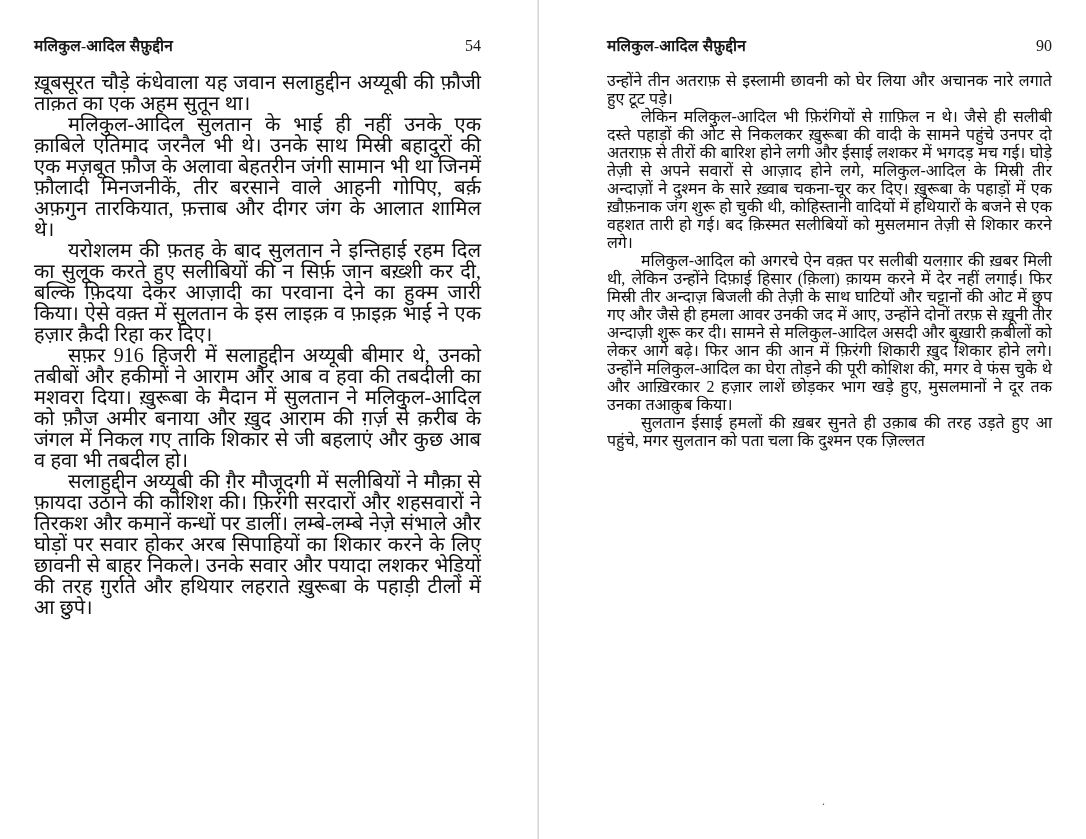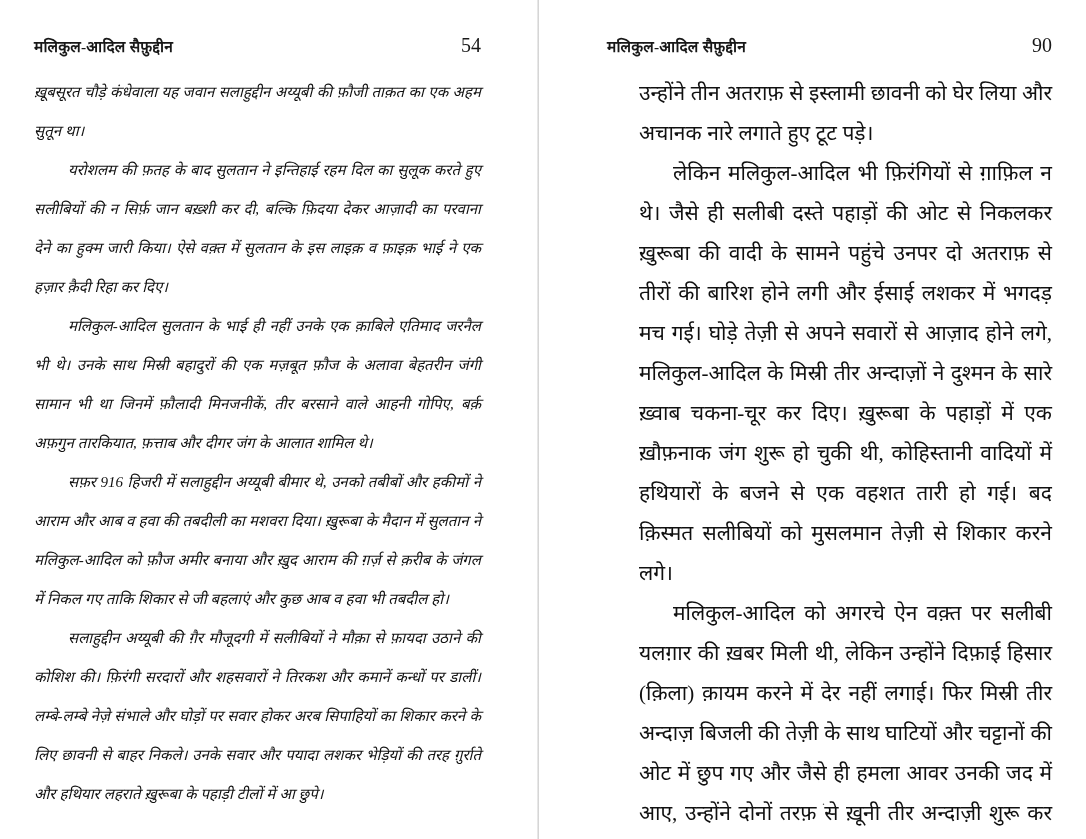--- a/index.html
+++ b/index.html
@@ -57,49 +57,47 @@
     padding-bottom: 2px;
   }
   .running-title {
     font-size: 15.5px;
     font-weight: 700;
     letter-spacing: 0.2px;
     color: #181818;
     font-family: "Liberation Serif", serif;
   }
   .folio {
-    font-size: 20px;
+    font-size: 16px;
     color: #181818;
     font-family: "Liberation Serif", serif;
   }
   .body-text p {
     margin: 0 0 0 0;
     font-size: 16.6px;
     line-height: 31.3px;
     text-align: justify;
     text-justify: inter-word;
     color: #101010;
     font-family: "Liberation Serif", serif;
     word-spacing: 0.3px;
   }
   .body-text p + p {
     margin-top: 0px;
   }
   .body-text p.indent {
     text-indent: 34px;
   }
   .page-left .body-text p {
-    font-size: 15px;
-    line-height: 39px;
-    font-style: italic;
+    font-size: 20px;
+    line-height: 21px;
   }
   .page-right .body-text p {
-    font-size: 21px;
-    line-height: 40px;
-    margin-left: 32px;
+    font-size: 16px;
+    line-height: 18px;
   }
   .footer-mark {
     position: absolute;
     bottom: 30px;
     left: 50%;
     transform: translateX(-50%);
     font-size: 12px;
     color: #555;
   }
   .page-edge-shadow-left {
@@ -116,36 +114,37 @@
 
 <div class="book">
 
   <div class="page page-left">
     <div class="page-header">
       <div class="running-title">मलिकुल-आदिल सैफ़ुद्दीन</div>
       <div class="folio">54</div>
     </div>
     <div class="body-text">
       <p>ख़ूबसूरत चौड़े कंधेवाला यह जवान सलाहुद्दीन अय्यूबी की फ़ौजी ताक़त का एक अहम सुतून था।</p>
+      <p class="indent">मलिकुल-आदिल सुलतान के भाई ही नहीं उनके एक क़ाबिले एतिमाद जरनैल भी थे। उनके साथ मिस्री बहादुरों की एक मज़बूत फ़ौज के अलावा बेहतरीन जंगी सामान भी था जिनमें फ़ौलादी मिनजनीकें, तीर बरसाने वाले आहनी गोपिए, बर्क़ अफ़गुन तारकियात, फ़त्ताब और दीगर जंग के आलात शामिल थे।</p>
       <p class="indent">यरोशलम की फ़तह के बाद सुलतान ने इन्तिहाई रहम दिल का सुलूक करते हुए सलीबियों की न सिर्फ़ जान बख़्शी कर दी, बल्कि फ़िदया देकर आज़ादी का परवाना देने का हुक्म जारी किया। ऐसे वक़्त में सुलतान के इस लाइक़ व फ़ाइक़ भाई ने एक हज़ार क़ैदी रिहा कर दिए।</p>
-      <p class="indent">मलिकुल-आदिल सुलतान के भाई ही नहीं उनके एक क़ाबिले एतिमाद जरनैल भी थे। उनके साथ मिस्री बहादुरों की एक मज़बूत फ़ौज के अलावा बेहतरीन जंगी सामान भी था जिनमें फ़ौलादी मिनजनीकें, तीर बरसाने वाले आहनी गोपिए, बर्क़ अफ़गुन तारकियात, फ़त्ताब और दीगर जंग के आलात शामिल थे।</p>
       <p class="indent">सफ़र 916 हिजरी में सलाहुद्दीन अय्यूबी बीमार थे, उनको तबीबों और हकीमों ने आराम और आब व हवा की तबदीली का मशवरा दिया। ख़ुरूबा के मैदान में सुलतान ने मलिकुल-आदिल को फ़ौज अमीर बनाया और ख़ुद आराम की ग़र्ज़ से क़रीब के जंगल में निकल गए ताकि शिकार से जी बहलाएं और कुछ आब व हवा भी तबदील हो।</p>
       <p class="indent">सलाहुद्दीन अय्यूबी की ग़ैर मौजूदगी में सलीबियों ने मौक़ा से फ़ायदा उठाने की कोशिश की। फ़िरंगी सरदारों और शहसवारों ने तिरकश और कमानें कन्धों पर डालीं। लम्बे-लम्बे नेज़े संभाले और घोड़ों पर सवार होकर अरब सिपाहियों का शिकार करने के लिए छावनी से बाहर निकले। उनके सवार और पयादा लशकर भेड़ियों की तरह ग़ुर्राते और हथियार लहराते ख़ुरूबा के पहाड़ी टीलों में आ छुपे।</p>
     </div>
     <div class="page-edge-shadow-left"></div>
   </div>
 
   <div class="gutter"></div>
 
   <div class="page page-right">
     <div class="page-header">
       <div class="running-title">मलिकुल-आदिल सैफ़ुद्दीन</div>
       <div class="folio">90</div>
     </div>
     <div class="body-text">
       <p>उन्होंने तीन अतराफ़ से इस्लामी छावनी को घेर लिया और अचानक नारे लगाते हुए टूट पड़े।</p>
       <p class="indent">लेकिन मलिकुल-आदिल भी फ़िरंगियों से ग़ाफ़िल न थे। जैसे ही सलीबी दस्ते पहाड़ों की ओट से निकलकर ख़ुरूबा की वादी के सामने पहुंचे उनपर दो अतराफ़ से तीरों की बारिश होने लगी और ईसाई लशकर में भगदड़ मच गई। घोड़े तेज़ी से अपने सवारों से आज़ाद होने लगे, मलिकुल-आदिल के मिस्री तीर अन्दाज़ों ने दुश्मन के सारे ख़्वाब चकना-चूर कर दिए। ख़ुरूबा के पहाड़ों में एक ख़ौफ़नाक जंग शुरू हो चुकी थी, कोहिस्तानी वादियों में हथियारों के बजने से एक वहशत तारी हो गई। बद क़िस्मत सलीबियों को मुसलमान तेज़ी से शिकार करने लगे।</p>
       <p class="indent">मलिकुल-आदिल को अगरचे ऐन वक़्त पर सलीबी यलग़ार की ख़बर मिली थी, लेकिन उन्होंने दिफ़ाई हिसार (क़िला) क़ायम करने में देर नहीं लगाई। फिर मिस्री तीर अन्दाज़ बिजली की तेज़ी के साथ घाटियों और चट्टानों की ओट में छुप गए और जैसे ही हमला आवर उनकी जद में आए, उन्होंने दोनों तरफ़ से ख़ूनी तीर अन्दाज़ी शुरू कर दी। सामने से मलिकुल-आदिल असदी और बुख़ारी क़बीलों को लेकर आगे बढ़े। फिर आन की आन में फ़िरंगी शिकारी ख़ुद शिकार होने लगे। उन्होंने मलिकुल-आदिल का घेरा तोड़ने की पूरी कोशिश की, मगर वे फंस चुके थे और आख़िरकार 2 हज़ार लाशें छोड़कर भाग खड़े हुए, मुसलमानों ने दूर तक उनका तआक़ुब किया।</p>
+      <p class="indent">सुलतान ईसाई हमलों की ख़बर सुनते ही उक़ाब की तरह उड़ते हुए आ पहुंचे, मगर सुलतान को पता चला कि दुश्मन एक ज़िल्लत</p>
     </div>
     <div class="footer-mark">.</div>
   </div>
 
 </div>
 
 </body></html>

